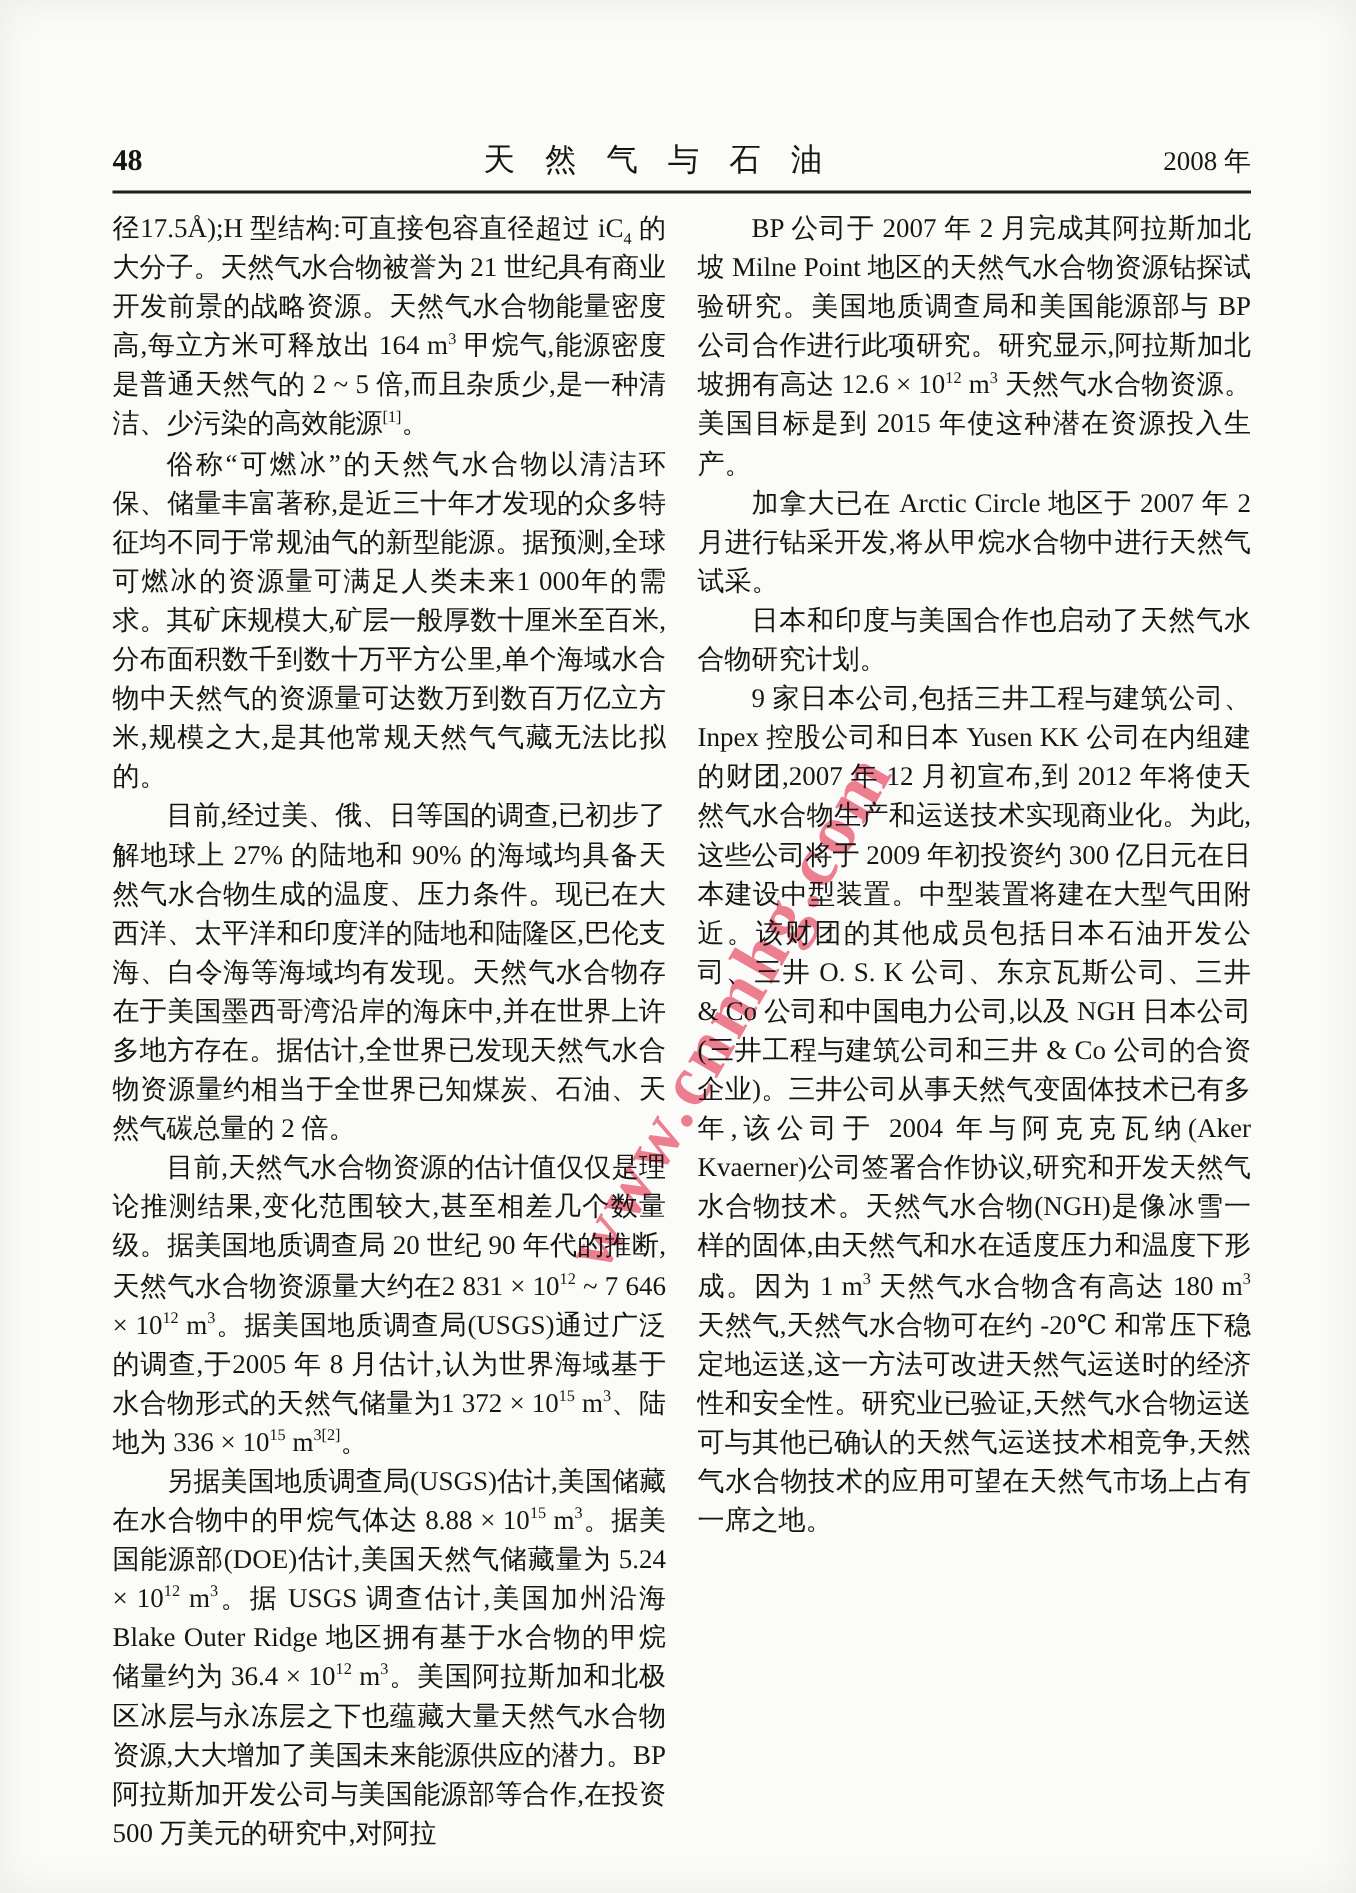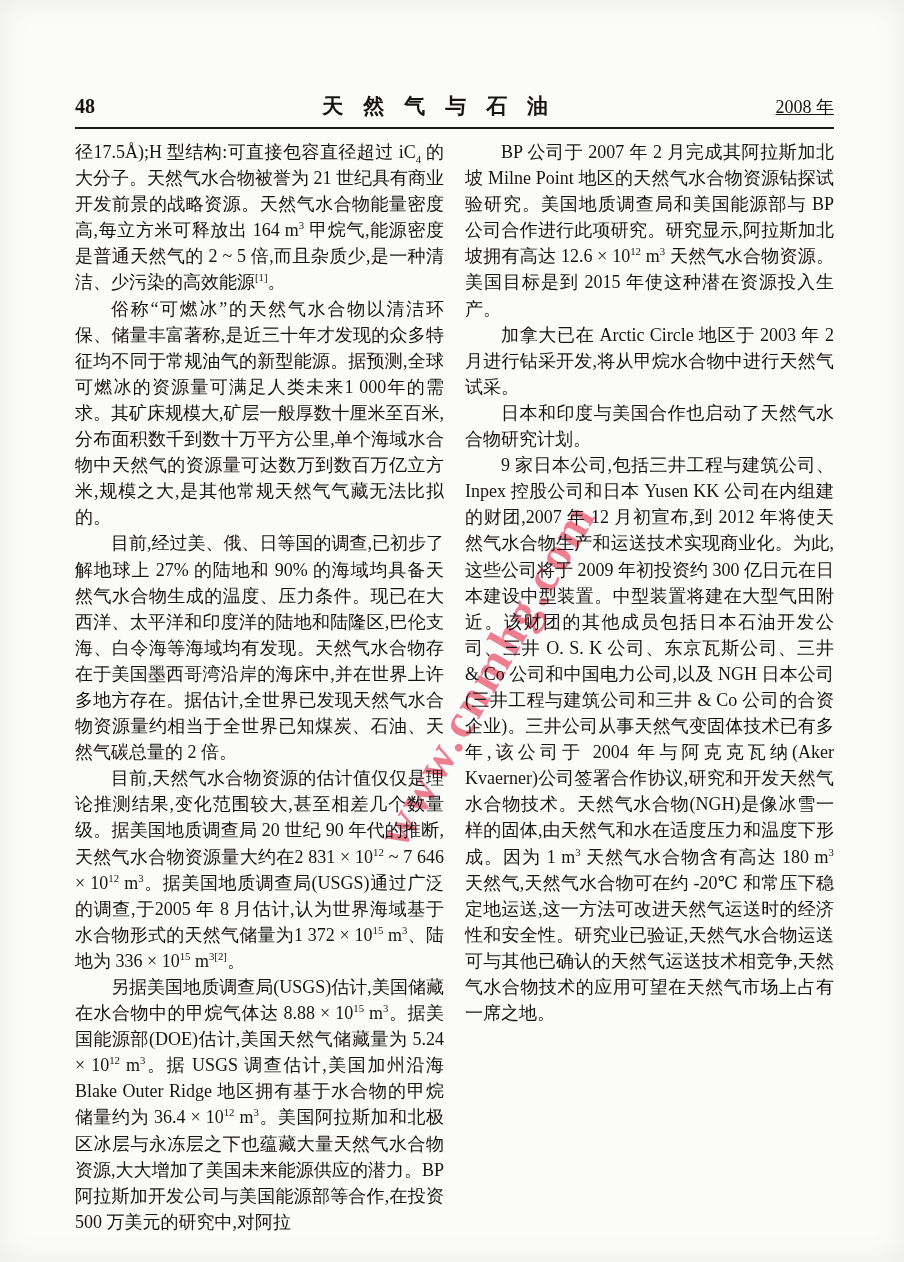--- a/index.html
+++ b/index.html
@@ -14,25 +14,25 @@
     color:#171513;
   }
   .running-head{
     position:absolute;left:75px;right:70px;top:92px;
     display:flex;align-items:baseline;justify-content:space-between;
     border-bottom:2.5px solid #1e1c1a;
     padding-bottom:7px;
   }
   .page-number{font-size:20px;font-weight:bold;}
   .journal-title{
-    font-size:21px;font-weight:bold;
+    font-size:21px;font-weight:normal;
     letter-spacing:0.95em;margin-right:-0.95em;
     white-space:nowrap;
   }
-  .issue-year{font-size:18px;text-decoration:underline;}
+  .issue-year{font-size:18px;}
   .body-text{
     position:absolute;left:75px;top:139px;width:759px;
     display:flex;gap:21px;
   }
   .column{
     width:369px;
     font-size:18px;line-height:26.1px;
     text-align:justify;
     text-justify:inter-ideograph;
   }
@@ -68,19 +68,19 @@
   <div class="body-text">
     <div class="column">
         <p class="">径17.5Å);H 型结构:可直接包容直径超过 iC<sub>4</sub> 的大分子。天然气水合物被誉为 21 世纪具有商业开发前景的战略资源。天然气水合物能量密度高,每立方米可释放出 164 m<sup>3</sup> 甲烷气,能源密度是普通天然气的 2 ~ 5 倍,而且杂质少,是一种清洁、少污染的高效能源<sup>[1]</sup>。</p>
         <p class="indent">俗称“可燃冰”的天然气水合物以清洁环保、储量丰富著称,是近三十年才发现的众多特征均不同于常规油气的新型能源。据预测,全球可燃冰的资源量可满足人类未来1 000年的需求。其矿床规模大,矿层一般厚数十厘米至百米,分布面积数千到数十万平方公里,单个海域水合物中天然气的资源量可达数万到数百万亿立方米,规模之大,是其他常规天然气气藏无法比拟的。</p>
         <p class="indent">目前,经过美、俄、日等国的调查,已初步了解地球上 27% 的陆地和 90% 的海域均具备天然气水合物生成的温度、压力条件。现已在大西洋、太平洋和印度洋的陆地和陆隆区,巴伦支海、白令海等海域均有发现。天然气水合物存在于美国墨西哥湾沿岸的海床中,并在世界上许多地方存在。据估计,全世界已发现天然气水合物资源量约相当于全世界已知煤炭、石油、天然气碳总量的 2 倍。</p>
         <p class="indent">目前,天然气水合物资源的估计值仅仅是理论推测结果,变化范围较大,甚至相差几个数量级。据美国地质调查局 20 世纪 90 年代的推断,天然气水合物资源量大约在2 831 × 10<sup>12</sup> ~ 7 646 × 10<sup>12</sup> m<sup>3</sup>。据美国地质调查局(USGS)通过广泛的调查,于2005 年 8 月估计,认为世界海域基于水合物形式的天然气储量为1 372 × 10<sup>15</sup> m<sup>3</sup>、陆地为 336 × 10<sup>15</sup> m<sup>3[2]</sup>。</p>
         <p class="indent">另据美国地质调查局(USGS)估计,美国储藏在水合物中的甲烷气体达 8.88 × 10<sup>15</sup> m<sup>3</sup>。据美国能源部(DOE)估计,美国天然气储藏量为 5.24 × 10<sup>12</sup> m<sup>3</sup>。据 USGS 调查估计,美国加州沿海 Blake Outer Ridge 地区拥有基于水合物的甲烷储量约为 36.4 × 10<sup>12</sup> m<sup>3</sup>。美国阿拉斯加和北极区冰层与永冻层之下也蕴藏大量天然气水合物资源,大大增加了美国未来能源供应的潜力。BP 阿拉斯加开发公司与美国能源部等合作,在投资 500 万美元的研究中,对阿拉</p>
       </div>
     <div class="column">
         <p class="indent">BP 公司于 2007 年 2 月完成其阿拉斯加北坡 Milne Point 地区的天然气水合物资源钻探试验研究。美国地质调查局和美国能源部与 BP 公司合作进行此项研究。研究显示,阿拉斯加北坡拥有高达 12.6 × 10<sup>12</sup> m<sup>3</sup> 天然气水合物资源。美国目标是到 2015 年使这种潜在资源投入生产。</p>
-        <p class="indent">加拿大已在 Arctic Circle 地区于 2003 年 2 月进行钻采开发,将从甲烷水合物中进行天然气试采。</p>
+        <p class="indent">加拿大已在 Arctic Circle 地区于 2007 年 2 月进行钻采开发,将从甲烷水合物中进行天然气试采。</p>
         <p class="indent">日本和印度与美国合作也启动了天然气水合物研究计划。</p>
         <p class="indent">9 家日本公司,包括三井工程与建筑公司、Inpex 控股公司和日本 Yusen KK 公司在内组建的财团,2007 年 12 月初宣布,到 2012 年将使天然气水合物生产和运送技术实现商业化。为此,这些公司将于 2009 年初投资约 300 亿日元在日本建设中型装置。中型装置将建在大型气田附近。该财团的其他成员包括日本石油开发公司、三井 O. S. K 公司、东京瓦斯公司、三井 &amp; Co 公司和中国电力公司,以及 NGH 日本公司(三井工程与建筑公司和三井 &amp; Co 公司的合资企业)。三井公司从事天然气变固体技术已有多年,该公司于 2004 年与阿克克瓦纳(Aker Kvaerner)公司签署合作协议,研究和开发天然气水合物技术。天然气水合物(NGH)是像冰雪一样的固体,由天然气和水在适度压力和温度下形成。因为 1 m<sup>3</sup> 天然气水合物含有高达 180 m<sup>3</sup> 天然气,天然气水合物可在约 -20℃ 和常压下稳定地运送,这一方法可改进天然气运送时的经济性和安全性。研究业已验证,天然气水合物运送可与其他已确认的天然气运送技术相竞争,天然气水合物技术的应用可望在天然气市场上占有一席之地。</p>
       </div>
   </div>
 
 </div>
 
 </body></html>

